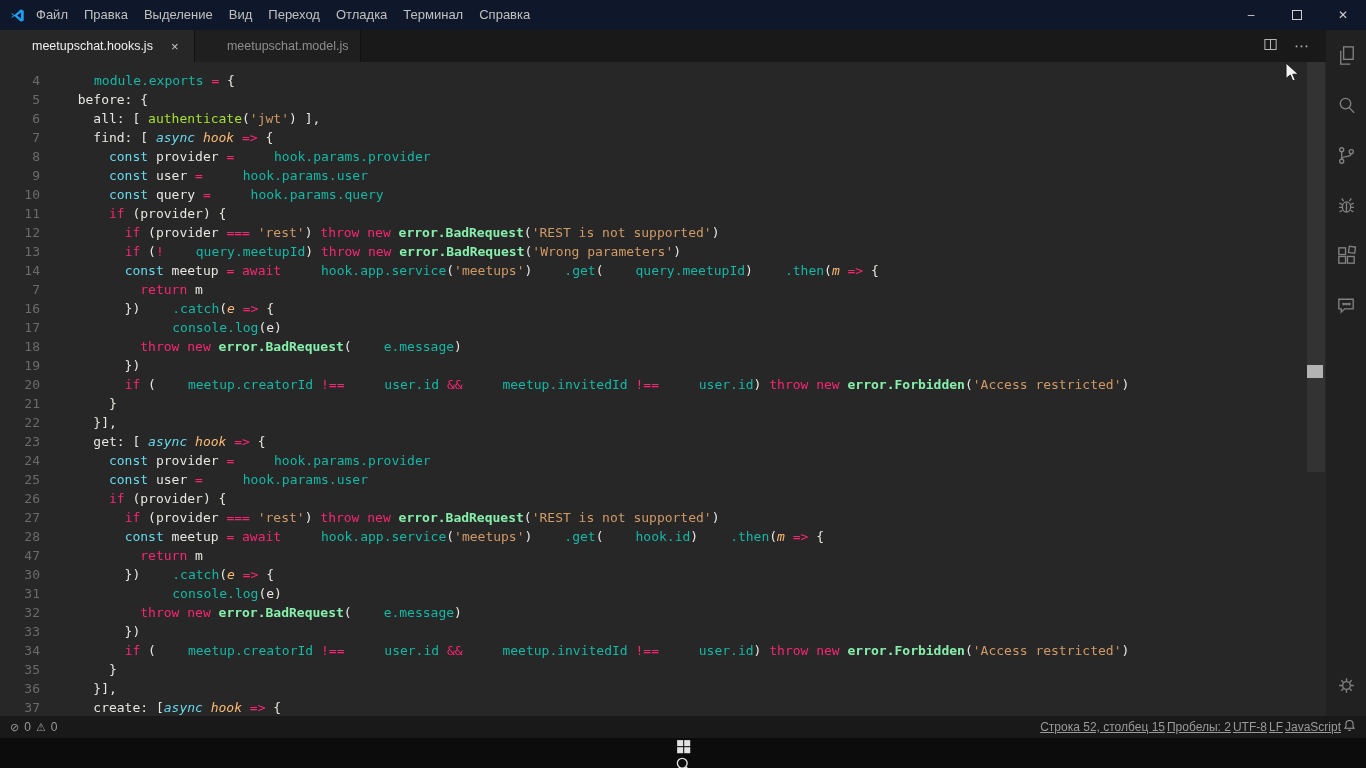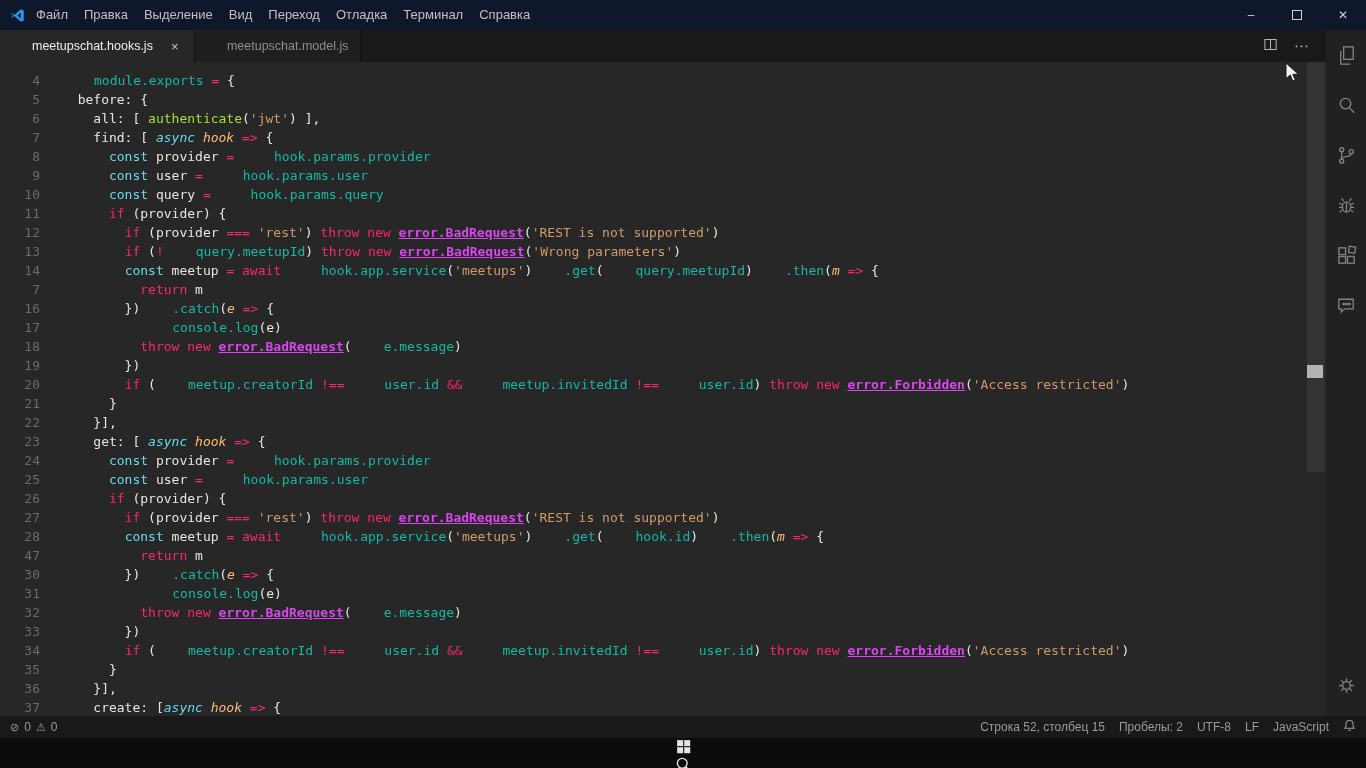--- a/index.html
+++ b/index.html
@@ -43,21 +43,21 @@
   .line { display:flex; white-space:pre; height:19px; }
   .ln { width:40px; text-align:right; color:#6b6b6b; flex:none; }
   .code { padding-left:22px; }
   .tk-w { color:#e6e6e2; }
   .tk-k { color:#f92672; }
   .tk-c { color:#66d9ef; }
   .tk-a { color:#66d9ef; font-style:italic; }
   .tk-b { color:#14b8a6;margin-left:32px; }
   .tk-s { color:#d19a66; }
   .tk-p { color:#fdba74; font-style:italic; }
-  .tk-f { color:#d946ef; font-weight:600;text-decoration:underline; }
+  .tk-f { color:#86efac; font-weight:600; }
   .tk-g { color:#a6e22e; }
 
   .scrollbar { position:absolute; top:0; right:0; width:20px; height:100%; }
   .scroll-thumb { position:absolute; top:0; right:1px; width:18px; height:410px;
                   background:rgba(255,255,255,0.06); }
   .scroll-marker { position:absolute; top:303px; right:3px; width:16px; height:13px;
                    background:#b3b3b3; }
   .mouse-cursor { position:absolute; top:1px; right:24px; z-index:5; }
 
   
@@ -65,21 +65,21 @@
                  align-items:center; }
   .act-icon { width:40px; height:50px; display:flex; align-items:center; justify-content:center; }
   .act-icon svg { stroke:#828282; fill:none; stroke-width:1.4; }
   .act-bottom { margin-top:auto; margin-bottom:6px; }
 
   
   .statusbar { height:22px; background:#191919; display:flex; align-items:center;
                color:#9a9a9a; font-size:12px; padding:0 10px; }
   .sb-left { display:flex; align-items:center; gap:5px; }
   .sb-icon { font-size:11px; }
-  .sb-right { margin-left:auto; display:flex; align-items:center; gap:14px; }
+  .sb-right { margin-left:auto; display:flex; align-items:center; gap:2px;text-decoration:underline; }
   .sb-item { white-space:nowrap; }
 
   
   .taskbar { height:30px; background:#0c0c0c; display:flex; align-items:center;flex-direction:column; }
   .tb-btn { width:40px; height:30px; display:flex; align-items:center; justify-content:center; position:relative; }
   .tb-btn.active { background:#3c3c3c; border-bottom:2px solid #9e9e9e; }
   .ff-ball { width:21px; height:21px; border-radius:50%;
              background:radial-gradient(circle at 42% 42%, #4c7bd1 0 26%, #ffd23e 30% 48%, #f07b12 60%, #d9500a 100%); }
   .dark-ball { width:20px; height:20px; border-radius:50%;
                background:radial-gradient(circle at 40% 35%, #4c4c4c, #1e1e1e 75%); border:1px solid #555; }

